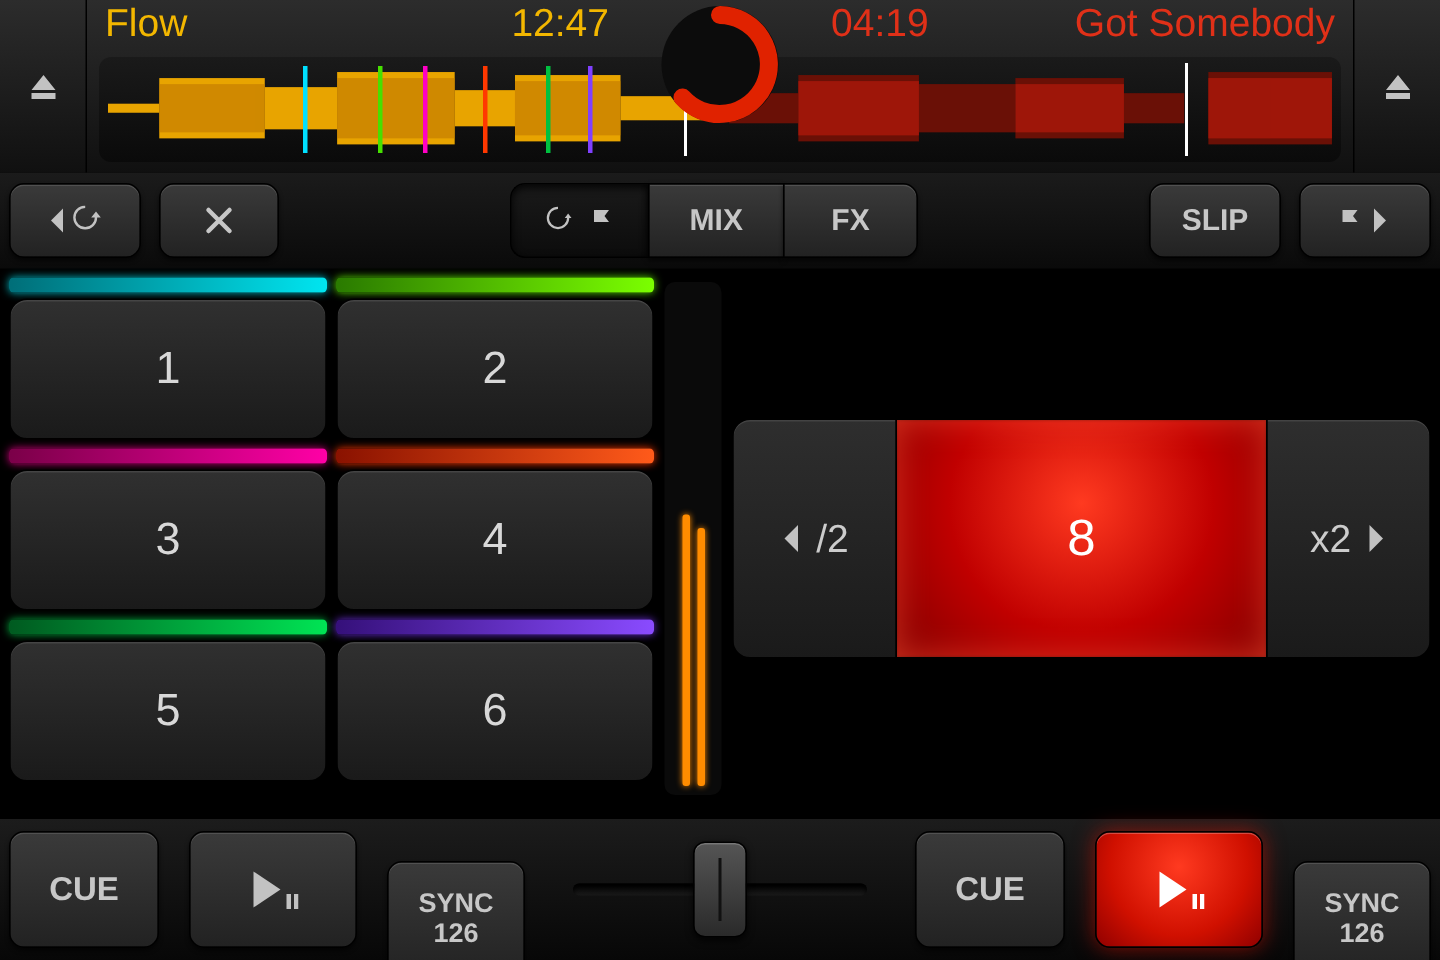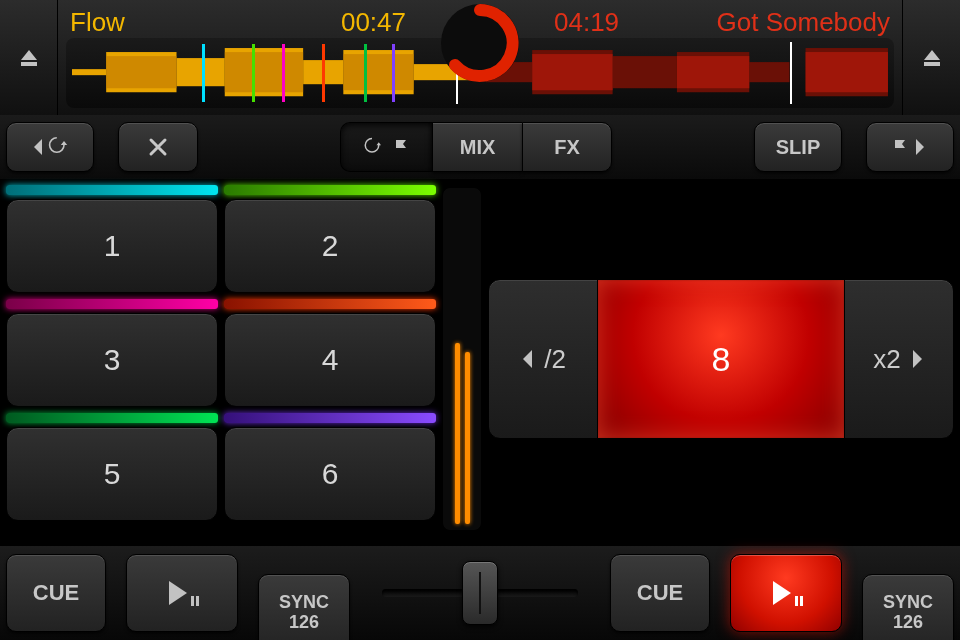--- a/index.html
+++ b/index.html
@@ -26,21 +26,21 @@
     display: flex; align-items: center; justify-content: center;
     cursor: pointer;
     border-right: 1px solid #000;
   }
   .eject.right { border-right: none; border-left: 1px solid #000; }
   .eject svg { width: 20px; height: 18px; }
   .top-center { flex: 1; position: relative; }
   .title-row {
     height: 38px;
     display: flex;
-    align-items: flex-end;
+    align-items: flex-start;
     padding: 0 12px;
     font-size: 26px;
     font-weight: 500;
   }
   .track-a { color: #f3b700; flex: 1; }
   .time-a { color: #f3b700; margin-right: 58px; text-align: right; }
   .time-b { color: #e03018; margin-left: 90px; }
   .track-b { color: #e03018; flex: 1; text-align: right; }
   .dial {
     position: absolute;
@@ -67,21 +67,21 @@
   .wave-b .wave-play { left: 310px; }
   .wave-svg { position:absolute; inset:4px 6px; }
   .cue-mark { position:absolute; top:6px; bottom:6px; width:3px; }
 
   
   .tool-row {
     height: 64px;
     display: flex;
     align-items: center;
     padding: 0 6px;
-    gap: 24px;
+    gap: 12px;
     background: linear-gradient(#1b1b1b,#0a0a0a);
   }
   .btn {
     background: linear-gradient(#3a3a3a,#222);
     border: 1px solid #000;
     border-radius: 10px;
     box-shadow: inset 0 1px 0 rgba(255,255,255,.12), 0 2px 3px rgba(0,0,0,.6);
     display: flex; align-items: center; justify-content: center;
     color: #c7c7c7;
     font-size: 20px;
@@ -238,21 +238,21 @@
 <div class="top">
   <div class="eject left">
     <svg viewBox="0 0 20 18">
         <path class="icon-fill" d="M10 1 L18 11 L2 11 Z M2 13 H18 V17 H2 Z"></path>
       </svg>
   </div>
 
   <div class="top-center">
     <div class="title-row">
       <span class="track-a">Flow</span>
-      <span class="time-a">00:47</span>
+      <span class="time-a">12:47</span>
       <span class="time-b">04:19</span>
       <span class="track-b">Got Somebody</span>
     </div>
 
     <div class="wave-row">
       <div class="wave-half left wave-a">
         <svg class="wave-svg" viewBox="0 0 400 60" preserveAspectRatio="none">
           <g fill="#e8a400">
             <rect x="0" y="27" width="34" height="6"></rect>
             <rect x="34" y="10" width="70" height="40"></rect>

